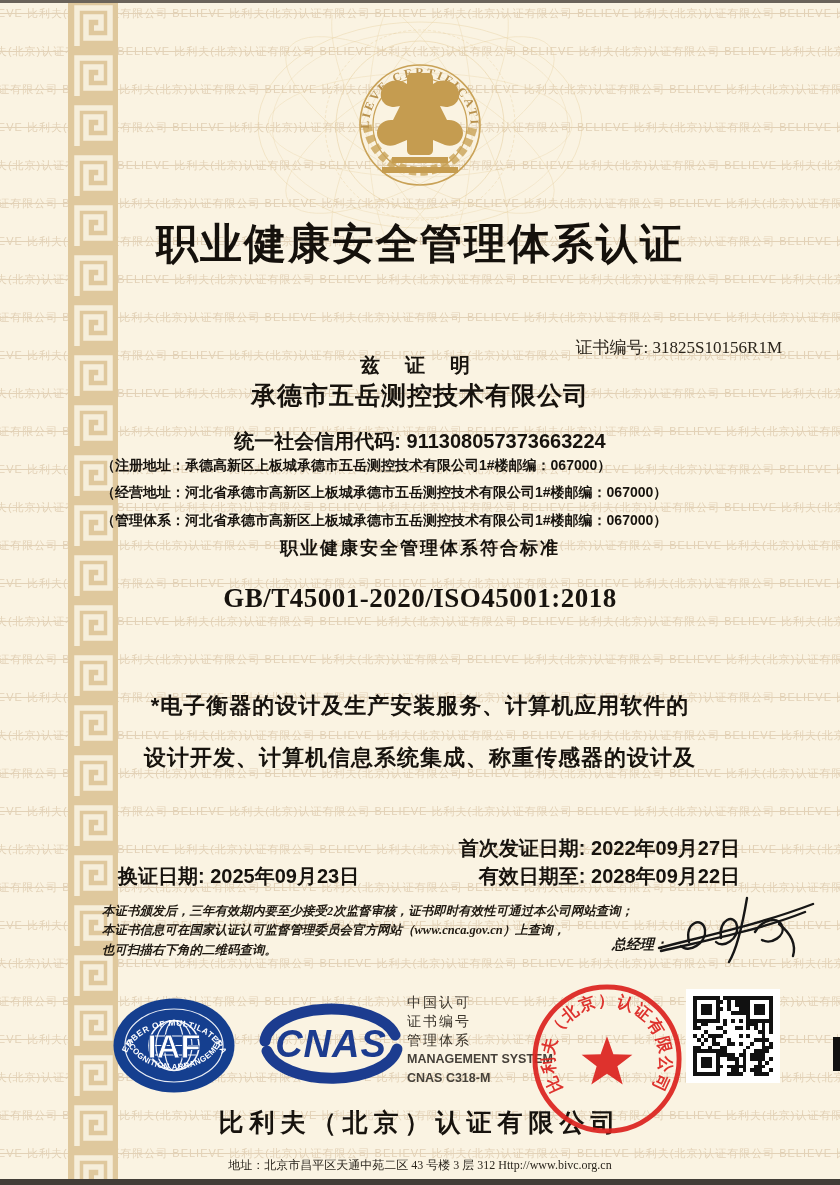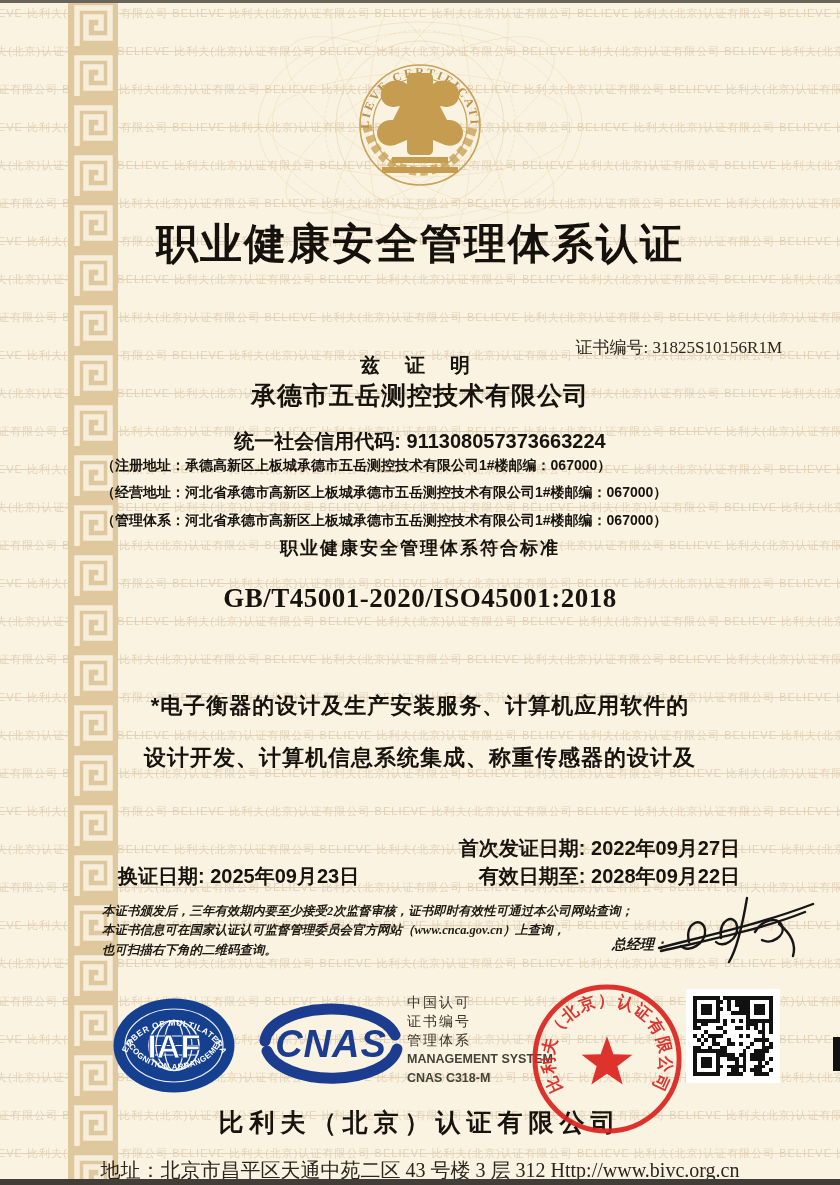--- a/index.html
+++ b/index.html
@@ -56,21 +56,21 @@
   .cnas-text{left:407px;top:993px;z-index:2;}
   .cnas-text .cn{font-family:"Liberation Serif",serif;font-size:14px;line-height:19px;
                  color:#3b352c;letter-spacing:2px;}
   .cnas-text .en{font-size:12.5px;line-height:19px;color:#46413a;font-weight:600;}
   #stamp{left:528px;top:980px;z-index:5;opacity:.93;}
   .qr-box{left:686px;top:989px;width:94px;height:94px;background:#ffffff;z-index:6;
           display:flex;align-items:center;justify-content:center;}
   .issuer{left:0;right:0;top:1106px;text-align:center;font-family:"Liberation Serif",serif;
           font-size:25px;font-weight:700;letter-spacing:6px;z-index:2;}
   .footer-address{left:0;right:0;top:1157px;text-align:center;
-                  font-family:"Liberation Serif",serif;font-size:20px;color:#2a251d;z-index:2;}
+                  font-family:"Liberation Serif",serif;font-size:12px;color:#2a251d;z-index:2;}
 </style>
 </head>
 <body>
 
 <div id="page">
 
   <div id="wm-rows" class="abs">
       <div class="wm-row" style="top: 6px; left: -30px;">BELIEVE 比利夫(北京)认证有限公司    BELIEVE 比利夫(北京)认证有限公司    BELIEVE 比利夫(北京)认证有限公司    BELIEVE 比利夫(北京)认证有限公司    BELIEVE 比利夫(北京)认证有限公司    BELIEVE 比利夫(北京)认证有限公司    BELIEVE 比利夫(北京)认证有限公司    BELIEVE 比利夫(北京)认证有限公司</div>
       <div class="wm-row" style="top: 44px; left: -85px;">BELIEVE 比利夫(北京)认证有限公司    BELIEVE 比利夫(北京)认证有限公司    BELIEVE 比利夫(北京)认证有限公司    BELIEVE 比利夫(北京)认证有限公司    BELIEVE 比利夫(北京)认证有限公司    BELIEVE 比利夫(北京)认证有限公司    BELIEVE 比利夫(北京)认证有限公司    BELIEVE 比利夫(北京)认证有限公司</div>
       <div class="wm-row" style="top: 82px; left: -140px;">BELIEVE 比利夫(北京)认证有限公司    BELIEVE 比利夫(北京)认证有限公司    BELIEVE 比利夫(北京)认证有限公司    BELIEVE 比利夫(北京)认证有限公司    BELIEVE 比利夫(北京)认证有限公司    BELIEVE 比利夫(北京)认证有限公司    BELIEVE 比利夫(北京)认证有限公司    BELIEVE 比利夫(北京)认证有限公司</div>

